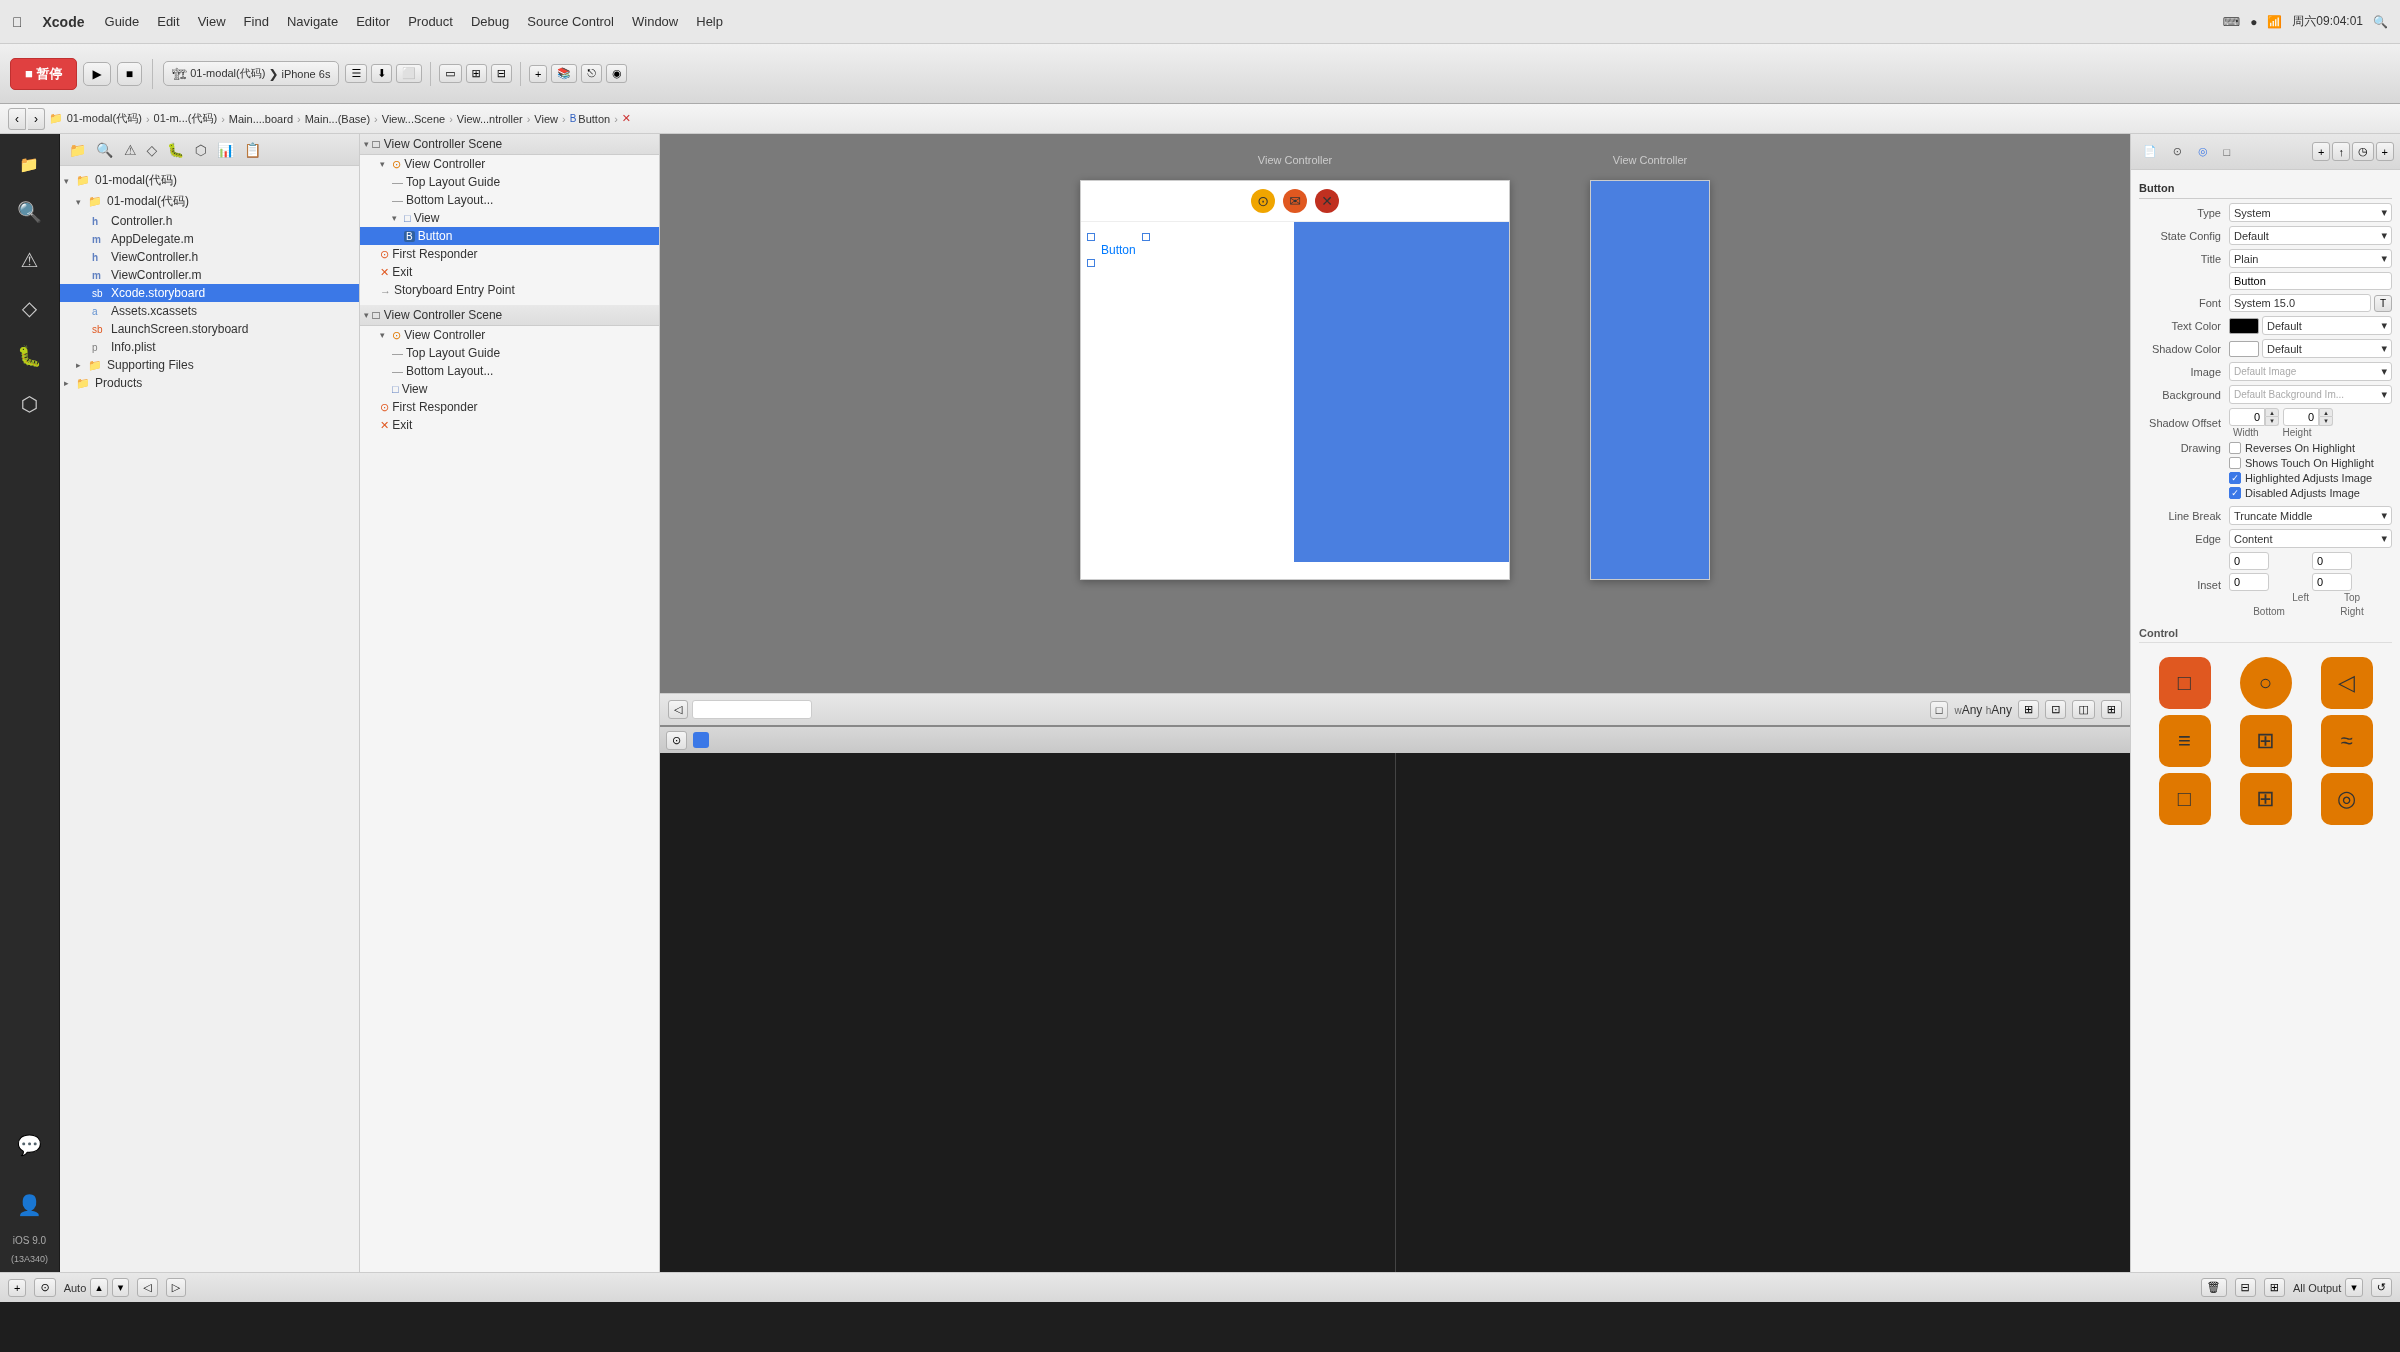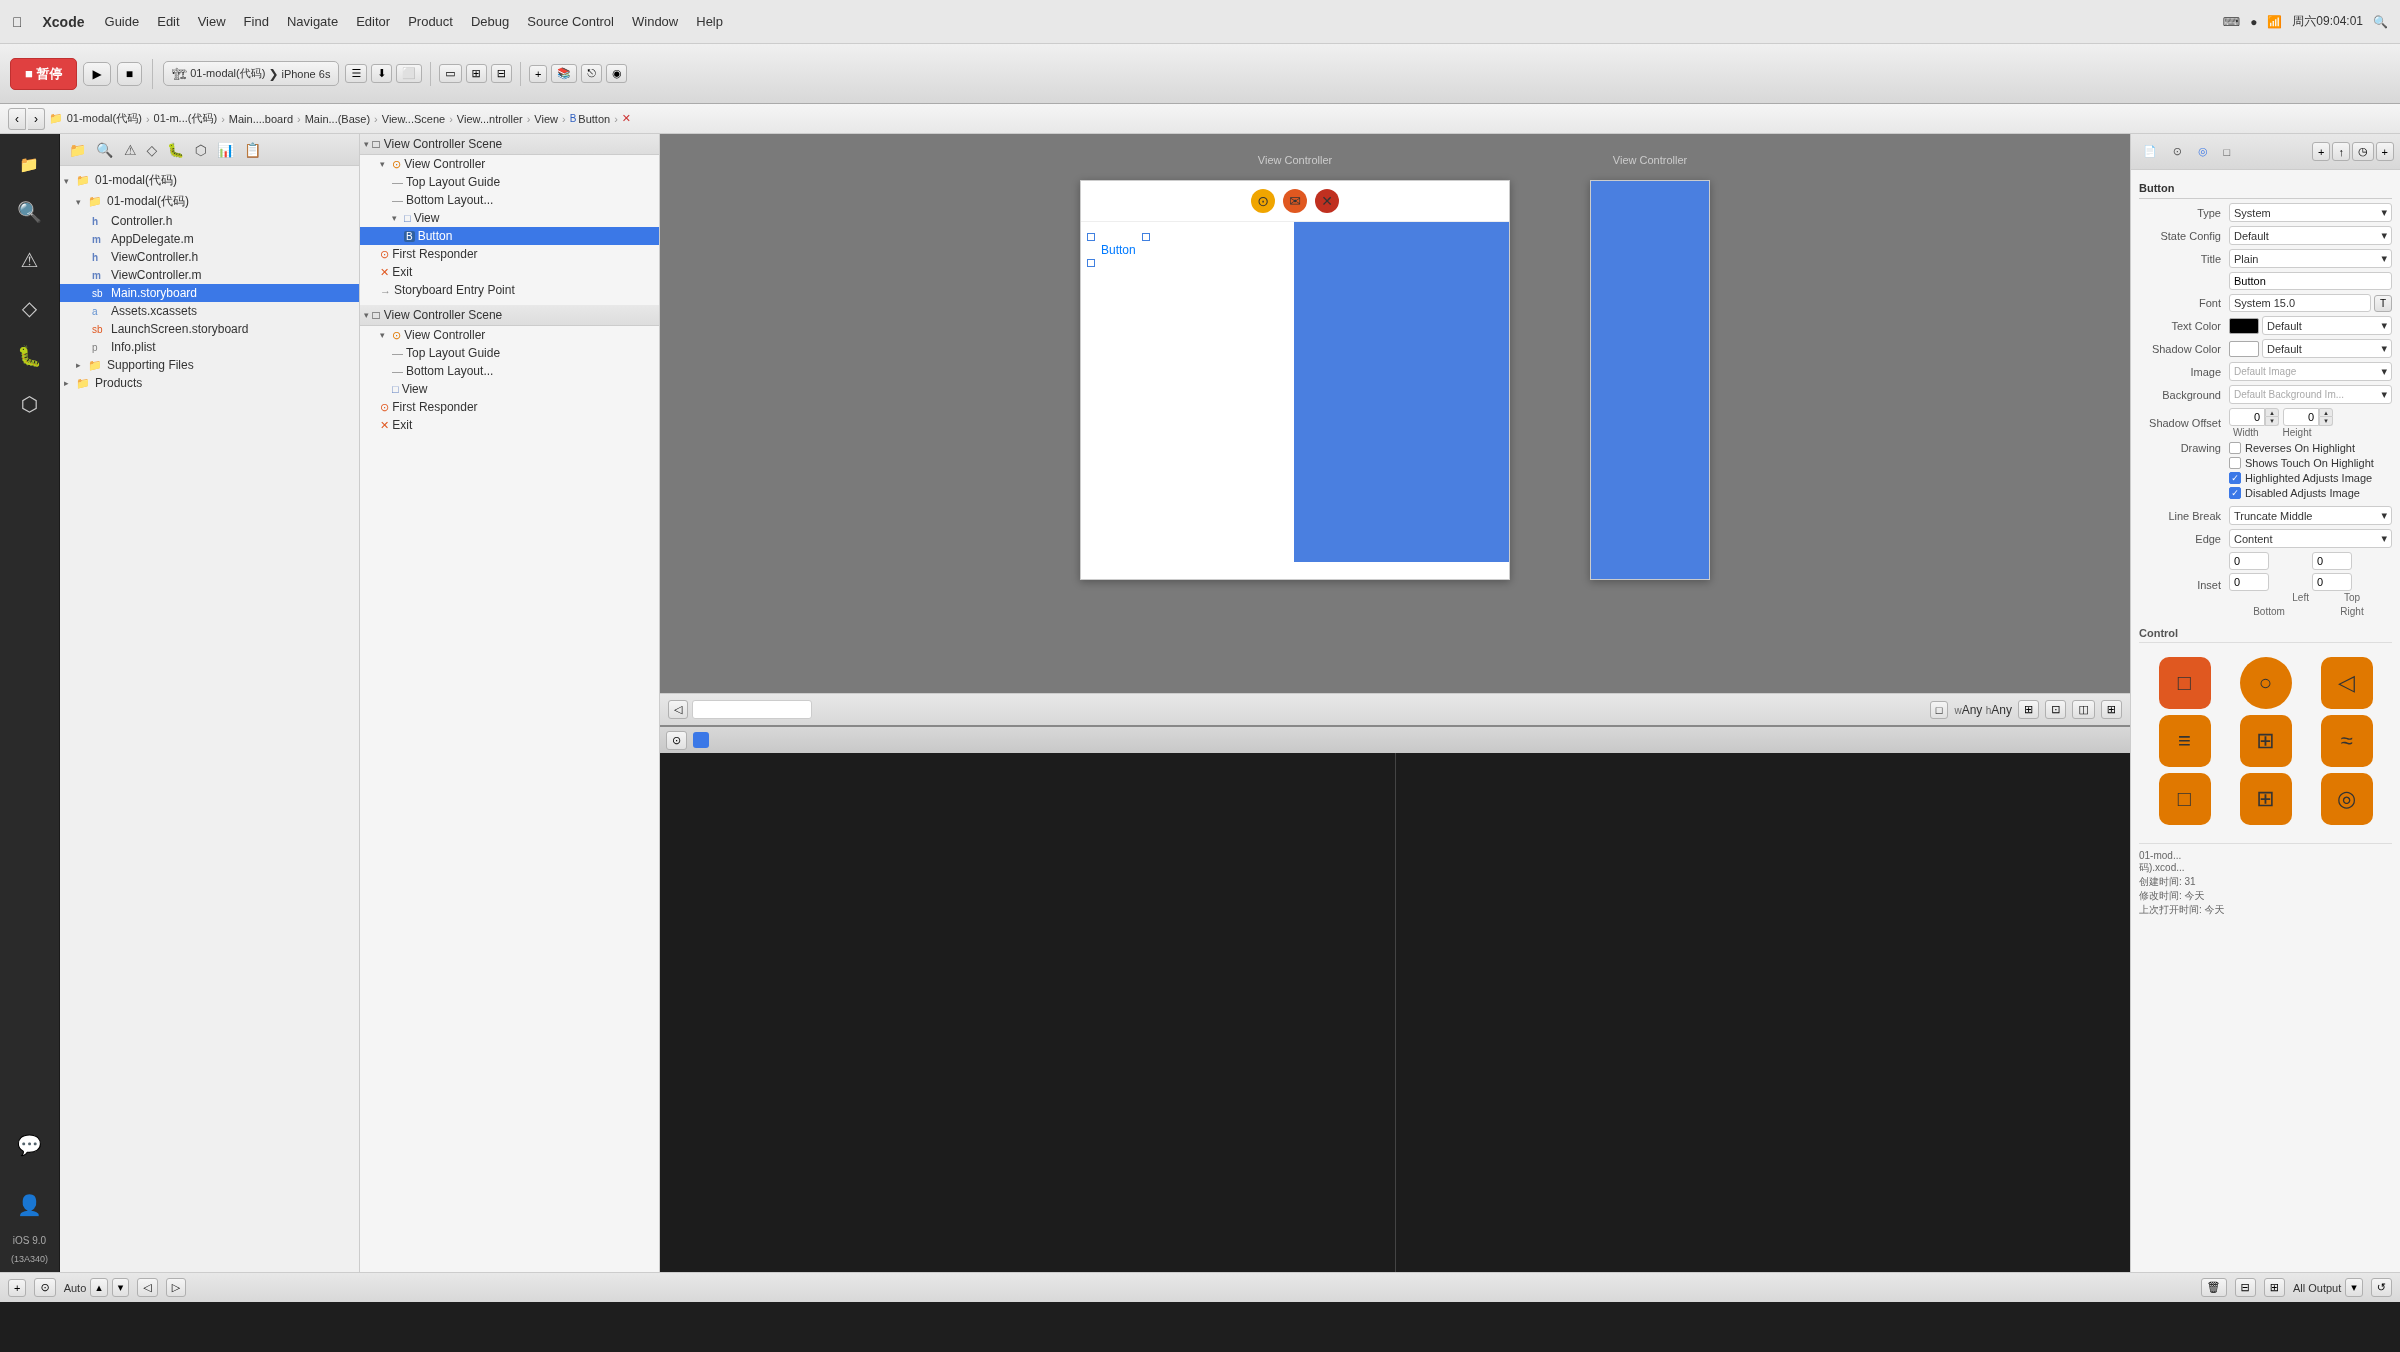--- a/index.html
+++ b/index.html
@@ -274,21 +274,21 @@
         <span class="tree-label">ViewController.h</span>
       </div>
       <div class="tree-item">
         <span class="tree-indent" style="width:32px"></span>
         <span class="tree-icon icon-file-m" style="color:#6080c0;font-weight:bold;font-size:10px">m</span>
         <span class="tree-label">ViewController.m</span>
       </div>
       <div class="tree-item selected">
         <span class="tree-indent" style="width:32px"></span>
         <span class="tree-icon" style="color:white;font-size:10px">sb</span>
-        <span class="tree-label">Main.storyboard</span>
+        <span class="tree-label">Xcode.storyboard</span>
       </div>
       <div class="tree-item">
         <span class="tree-indent" style="width:32px"></span>
         <span class="tree-icon" style="color:#6090d0;font-size:10px">a</span>
         <span class="tree-label">Assets.xcassets</span>
       </div>
       <div class="tree-item">
         <span class="tree-indent" style="width:32px"></span>
         <span class="tree-icon" style="color:#e05820;font-size:10px">sb</span>
         <span class="tree-label">LaunchScreen.storyboard</span>
@@ -691,27 +691,20 @@
           <div class="component-icon" style="background:#e07800;">□</div>
         </div>
         <div class="component-item">
           <div class="component-icon" style="background:#e07800;">⊞</div>
         </div>
         <div class="component-item">
           <div class="component-icon" style="background:#e07800;">◎</div>
         </div>
       </div>
 
-      <div style="margin-top:10px;font-size:10px;color:#666;border-top:1px solid #ddd;padding-top:6px;">
-        <div>01-mod...</div>
-        <div>码).xcod...</div>
-        <div>创建时间: 31</div>
-        <div>修改时间: 今天</div>
-        <div>上次打开时间: 今天</div>
-      </div>
     </div>
   </div>
 
 </div>
 
 <div class="bottom-bar">
   <button class="icon-btn-small">+</button>
   <button class="icon-btn-small">⊙</button>
   <div style="display:flex;align-items:center;gap:4px;">
     <span>Auto</span>

